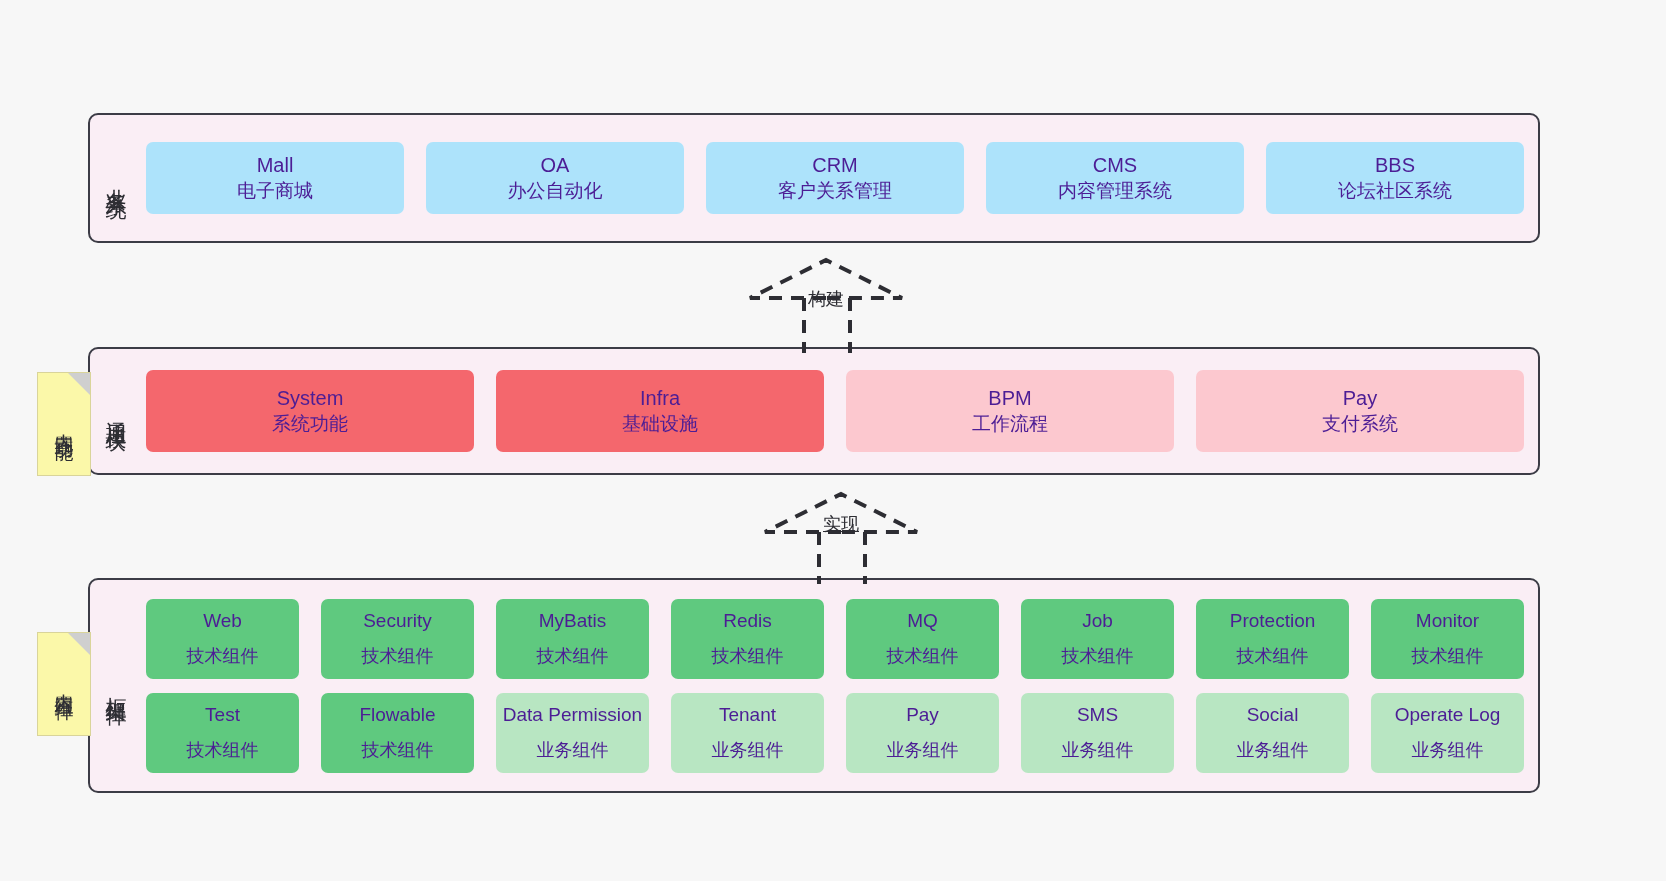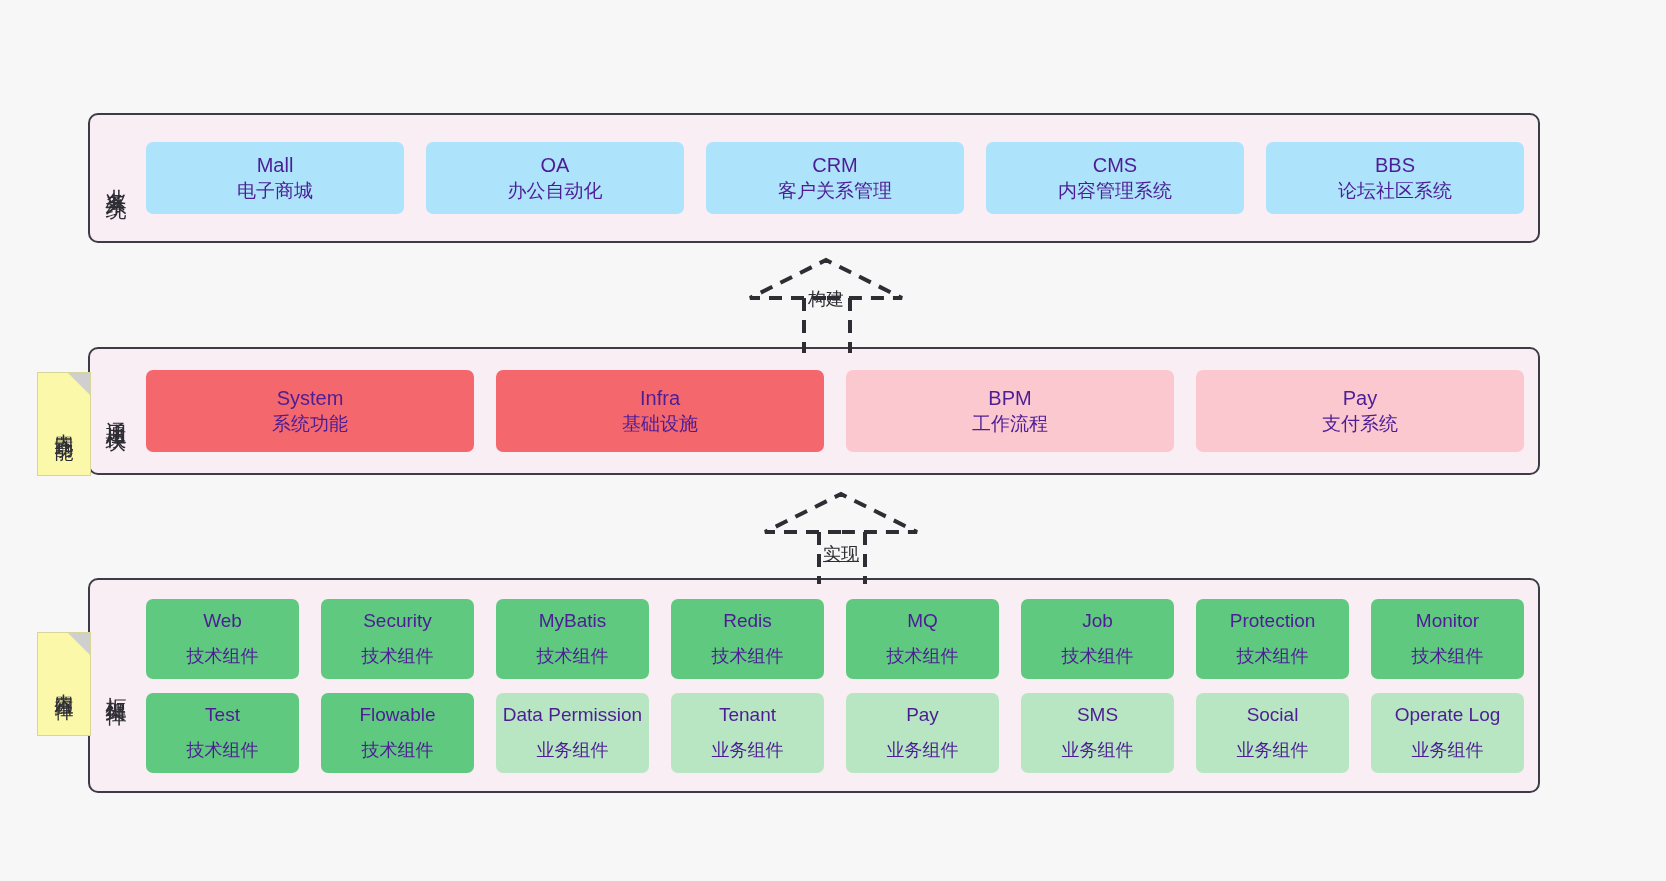--- a/index.html
+++ b/index.html
@@ -188,21 +188,21 @@
         </div>
       </div>
     </div>
   </div>
 
   <div class="arrow" style="left:765px; top:492px; width:180px; height:92px;">
     <svg width="180" height="92" viewBox="0 0 180 92">
       <path d="M 78 40 L 2 40 L 78 2 L 78 2 L 154 40 L 78 40 Z" transform="translate(-2,0)" fill="none" stroke="#2d2d33" stroke-width="4" stroke-dasharray="13,9" stroke-linejoin="miter"></path>
       <path d="M 54 40 L 54 92 M 100 40 L 100 92" fill="none" stroke="#2d2d33" stroke-width="4" stroke-dasharray="13,9"></path>
     </svg>
-    <span class="arrow-label" style="left:58px; top:50px;text-decoration:underline;">实现</span>
+    <span class="arrow-label" style="left:58px; top:20px;text-decoration:underline;">实现</span>
   </div>
 
   <div class="sticky" style="left:37px; top:632px; height:104px;">
     <span class="fold"></span>
     <span>内置组件</span>
   </div>
 
   <div class="layer" id="layer-framework" style="left:88px; top:578px; width:1452px; height:215px;">
     <div class="layer-label">框架组件</div>
     <div class="layer-body">

